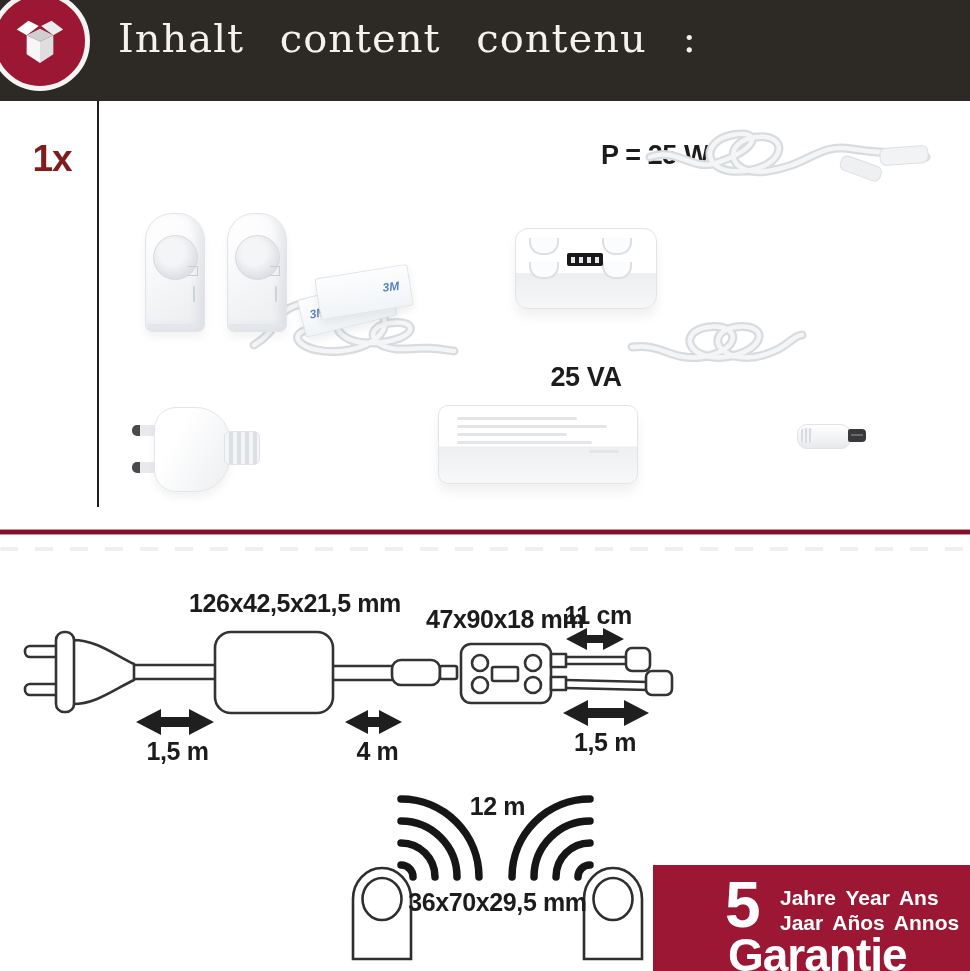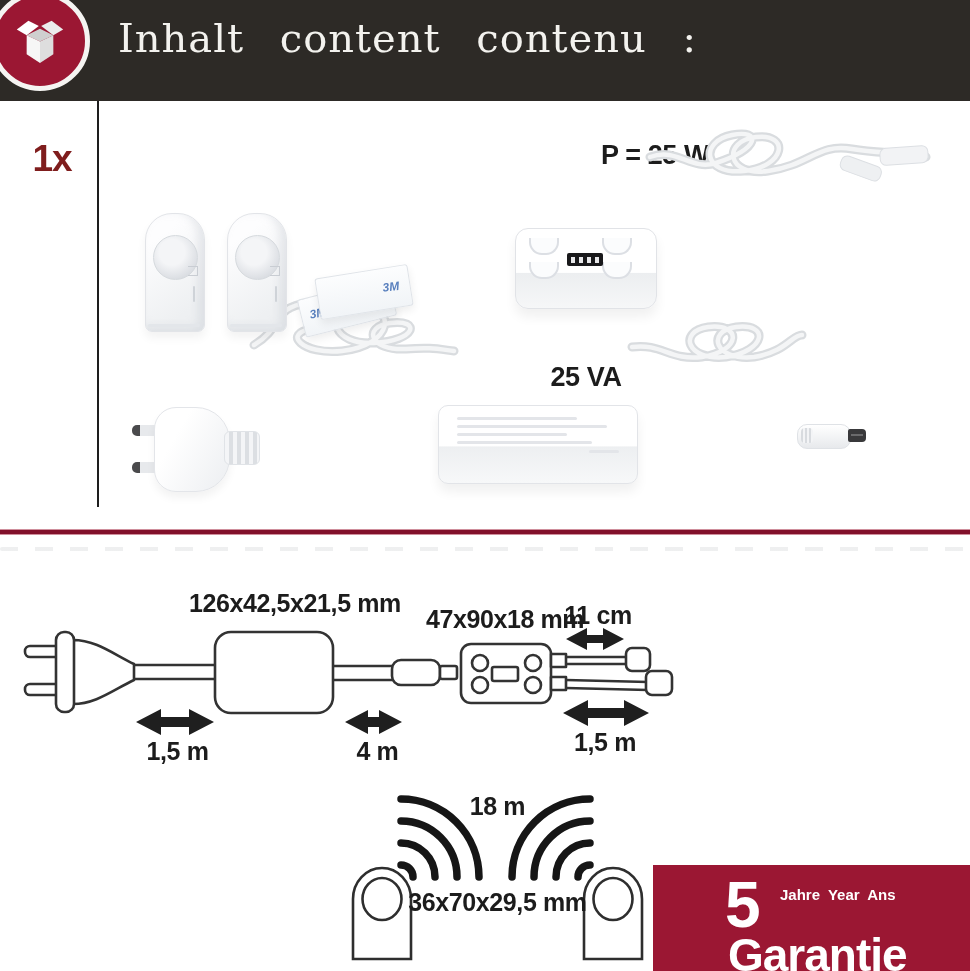--- a/index.html
+++ b/index.html
@@ -73,21 +73,21 @@
 
   
   .divider{position:absolute;left:0;top:529px;width:970px;height:6px;
         background:linear-gradient(180deg,#cf8f9c 0 1px,#82112b 1px 5px,#cf8f9c 5px 6px);}
   .perforation{position:absolute;left:0;top:547px;width:970px;height:4px;opacity:.75;border-radius:2px;
         background:repeating-linear-gradient(90deg,#e9eaeb 0 18px,transparent 18px 35px);}
 
   
   .warranty{position:absolute;left:653px;top:865px;width:317px;height:106px;background:#9b1733;color:#fff;}
   .w-years{position:absolute;left:72px;top:8px;font-size:64px;font-weight:800;line-height:1;letter-spacing:-2px;}
-  .w-l1{position:absolute;left:127px;top:21px;font-size:15px;font-weight:700;word-spacing:4px;}
+  .w-l1{position:absolute;left:127px;top:21px;font-size:21px;font-weight:700;word-spacing:4px;}
   .w-l2{position:absolute;left:127px;top:46px;font-size:21px;font-weight:700;word-spacing:4px;}
   .w-label{position:absolute;left:75px;top:63px;font-size:46px;font-weight:800;letter-spacing:-1px;}
 
   svg.overlay{position:absolute;left:0;top:0;pointer-events:none;}
 </style>
 </head>
 <body>
 
 <div class="page">
 
@@ -237,22 +237,23 @@
       <ellipse cx="613" cy="899" rx="19.5" ry="21"></ellipse>
     </g>
   </svg>
 
   <div class="lbl dim" style="left:189px;top:589px;width:200px;">126x42,5x21,5 mm</div>
   <div class="lbl dim" style="left:410px;top:589px;width:190px;margin-top:16px;">47x90x18 mm</div>
   <div class="lbl dim" style="left:558px;top:601px;width:80px;">11 cm</div>
   <div class="lbl dim" style="left:135px;top:737px;width:85px;">1,5 m</div>
   <div class="lbl dim" style="left:340px;top:737px;width:75px;">4 m</div>
   <div class="lbl dim" style="left:565px;top:728px;width:80px;">1,5 m</div>
-  <div class="lbl dim" style="left:455px;top:792px;width:85px;">18 m</div>
+  <div class="lbl dim" style="left:455px;top:792px;width:85px;">12 m</div>
   <div class="lbl dim" style="left:405px;top:888px;width:185px;">36x70x29,5 mm</div>
 
   <div class="warranty">
     <div class="w-years">5</div>
     <div class="w-l1">Jahre Year Ans</div>
+    <div class="w-l2">Jaar Años Annos</div>
     <div class="w-label">Garantie</div>
   </div>
 
 </div>
 
 </body></html>

